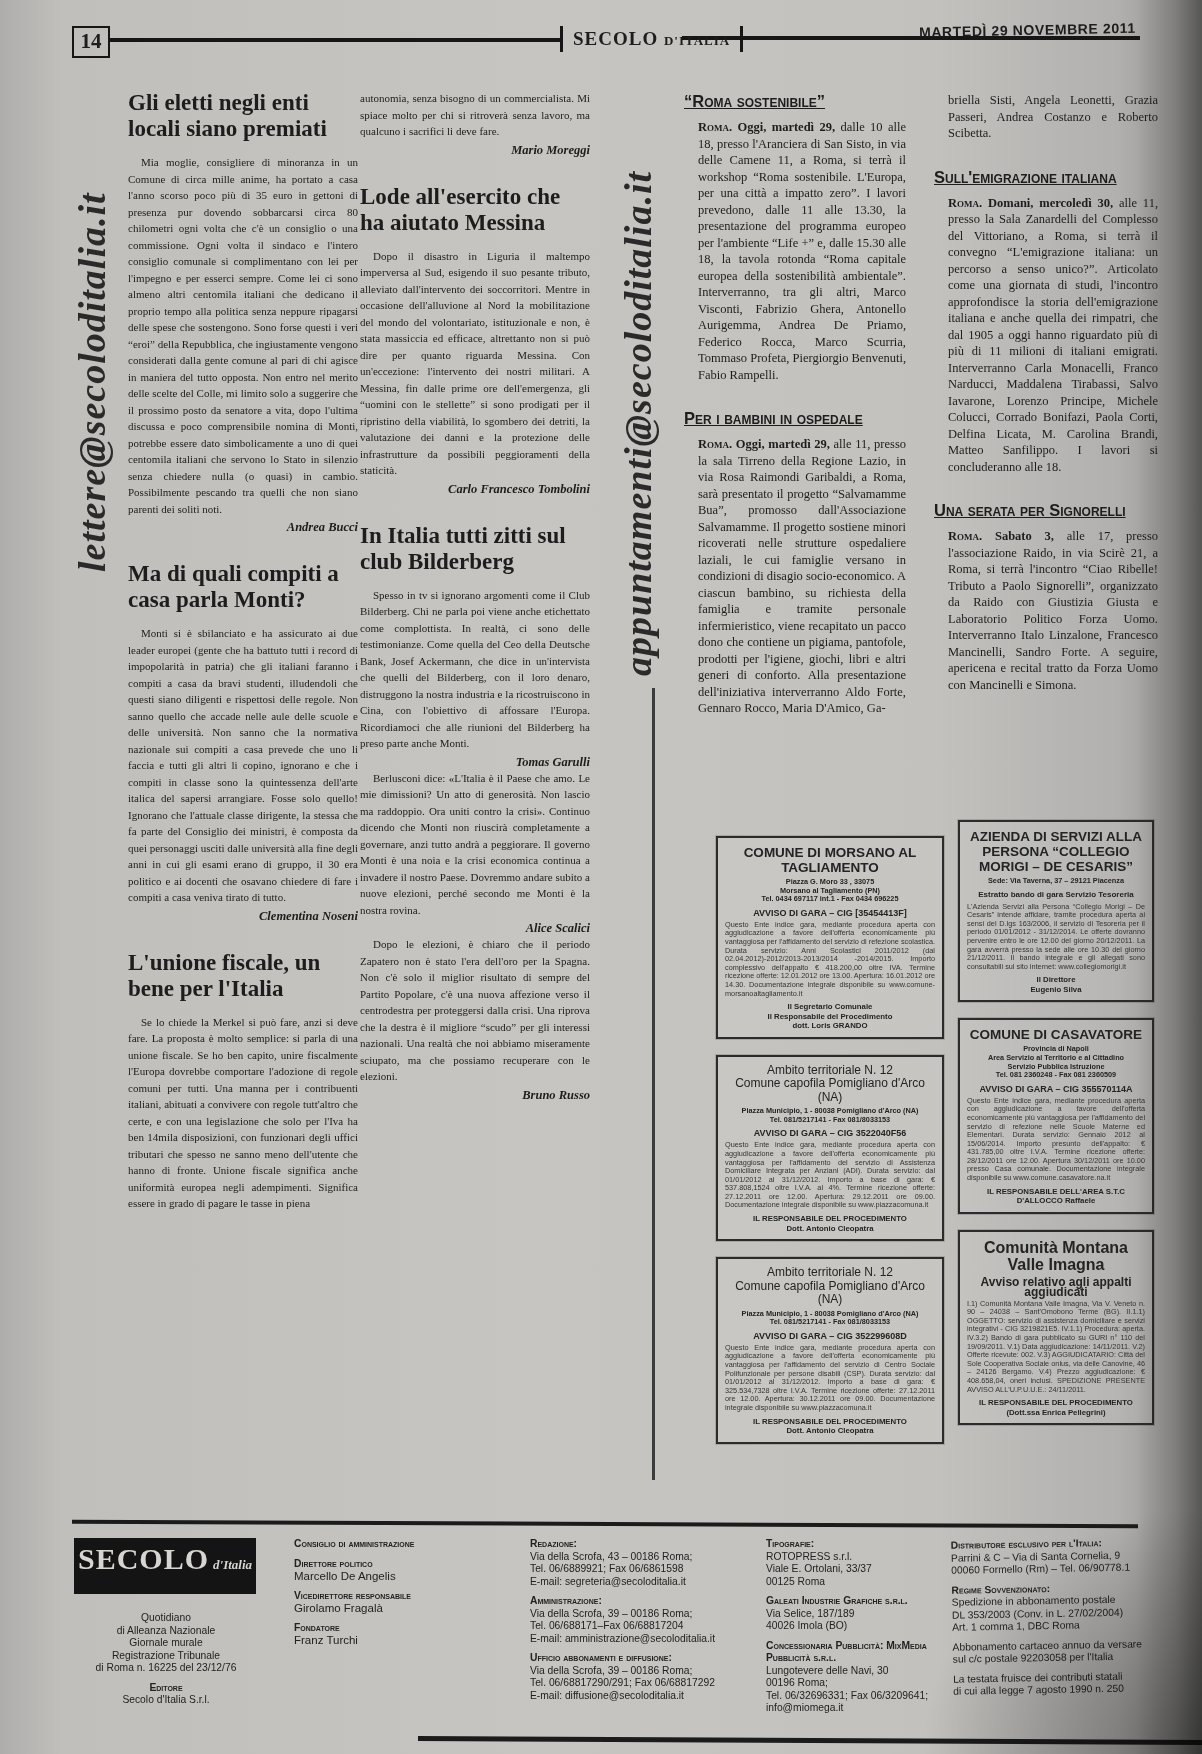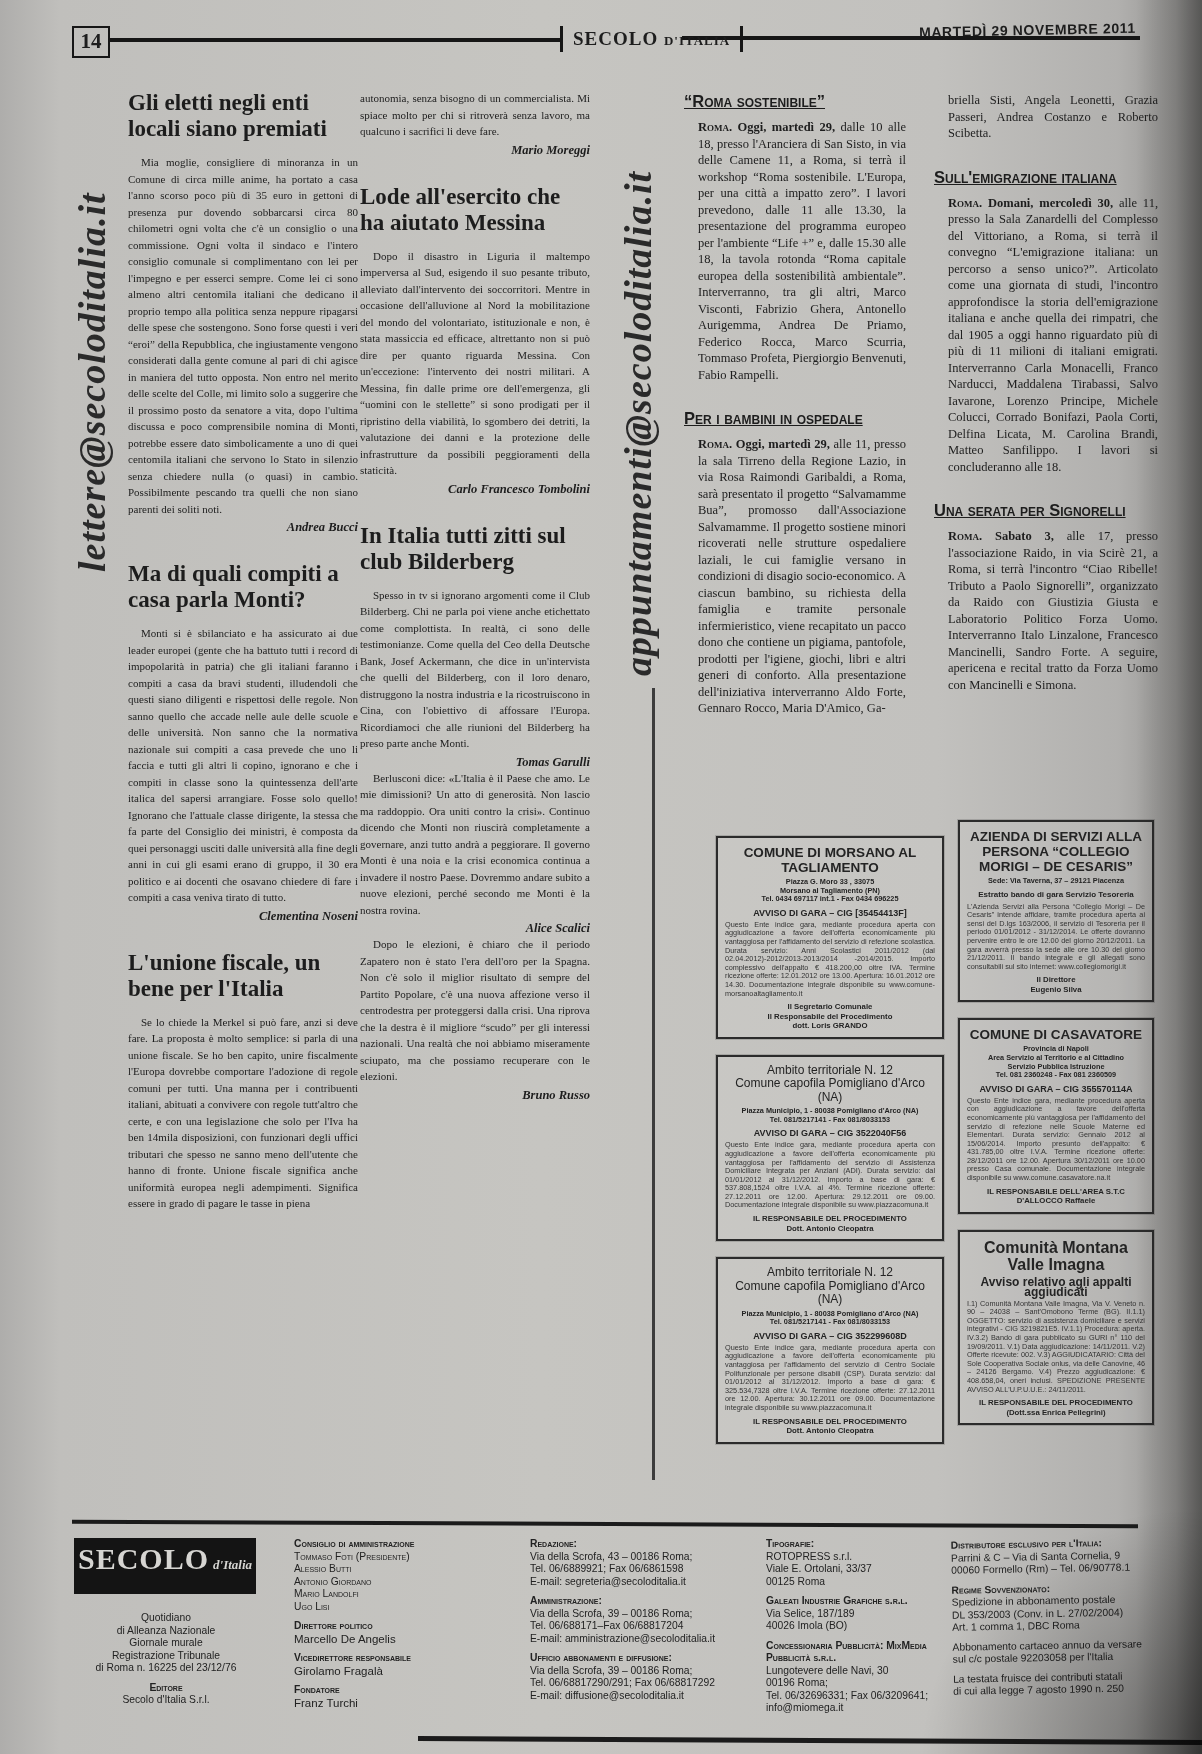--- a/index.html
+++ b/index.html
@@ -249,25 +249,20 @@
 di Alleanza Nazionale
 Giornale murale
 Registrazione Tribunale
 di Roma n. 16225 del 23/12/76</div>
     <div class="f-h">Editore</div>
     <div>Secolo d'Italia S.r.l.</div>
   </div>
 
   <div class="f-col f-c2">
     <div class="f-h first">Consiglio di amministrazione</div>
-    <div class="pre" style="font-variant:small-caps;">Tommaso Foti (Presidente)
-Alessio Butti
-Antonio Giordano
-Mario Landolfi
-Ugo Lisi</div>
     <div class="f-h">Direttore politico</div>
     <div class="f-name">Marcello De Angelis</div>
     <div class="f-h">Vicedirettore responsabile</div>
     <div class="f-name">Girolamo Fragalà</div>
     <div class="f-h">Fondatore</div>
     <div class="f-name">Franz Turchi</div>
   </div>
 
   <div class="f-col f-c3">
     <div class="f-h first">Redazione:</div>

